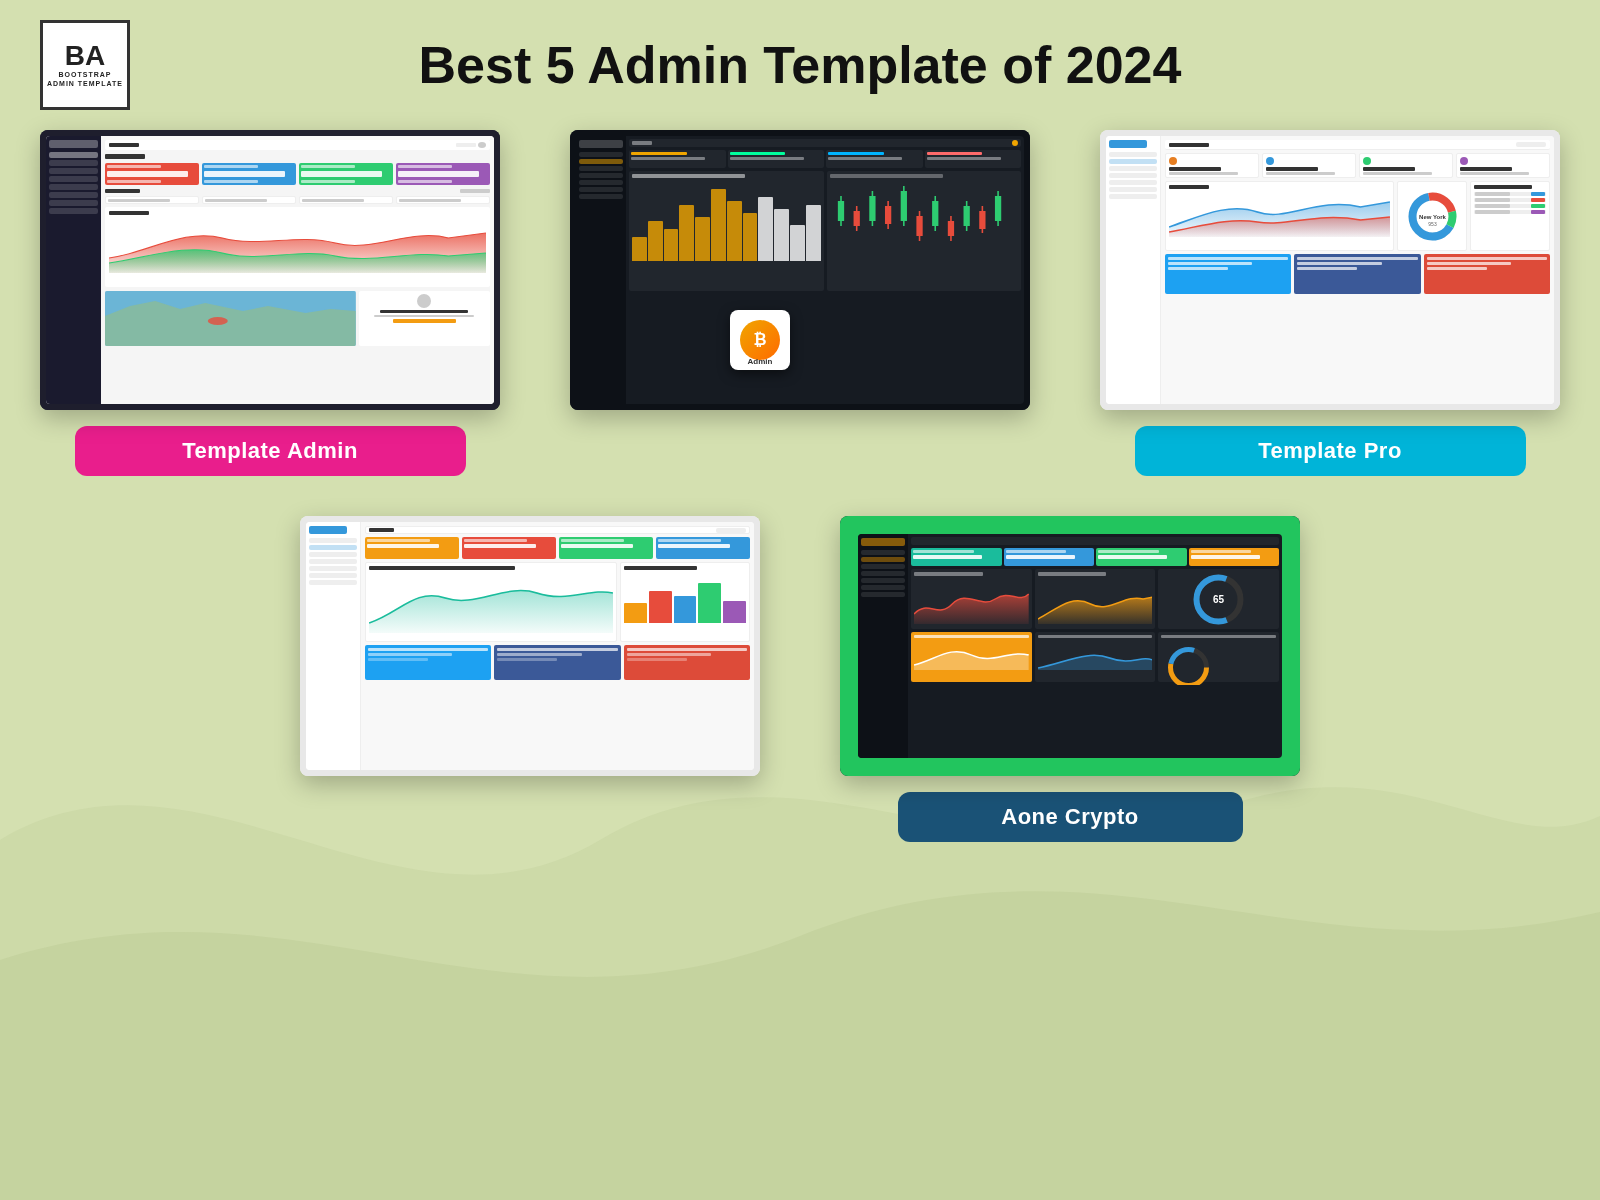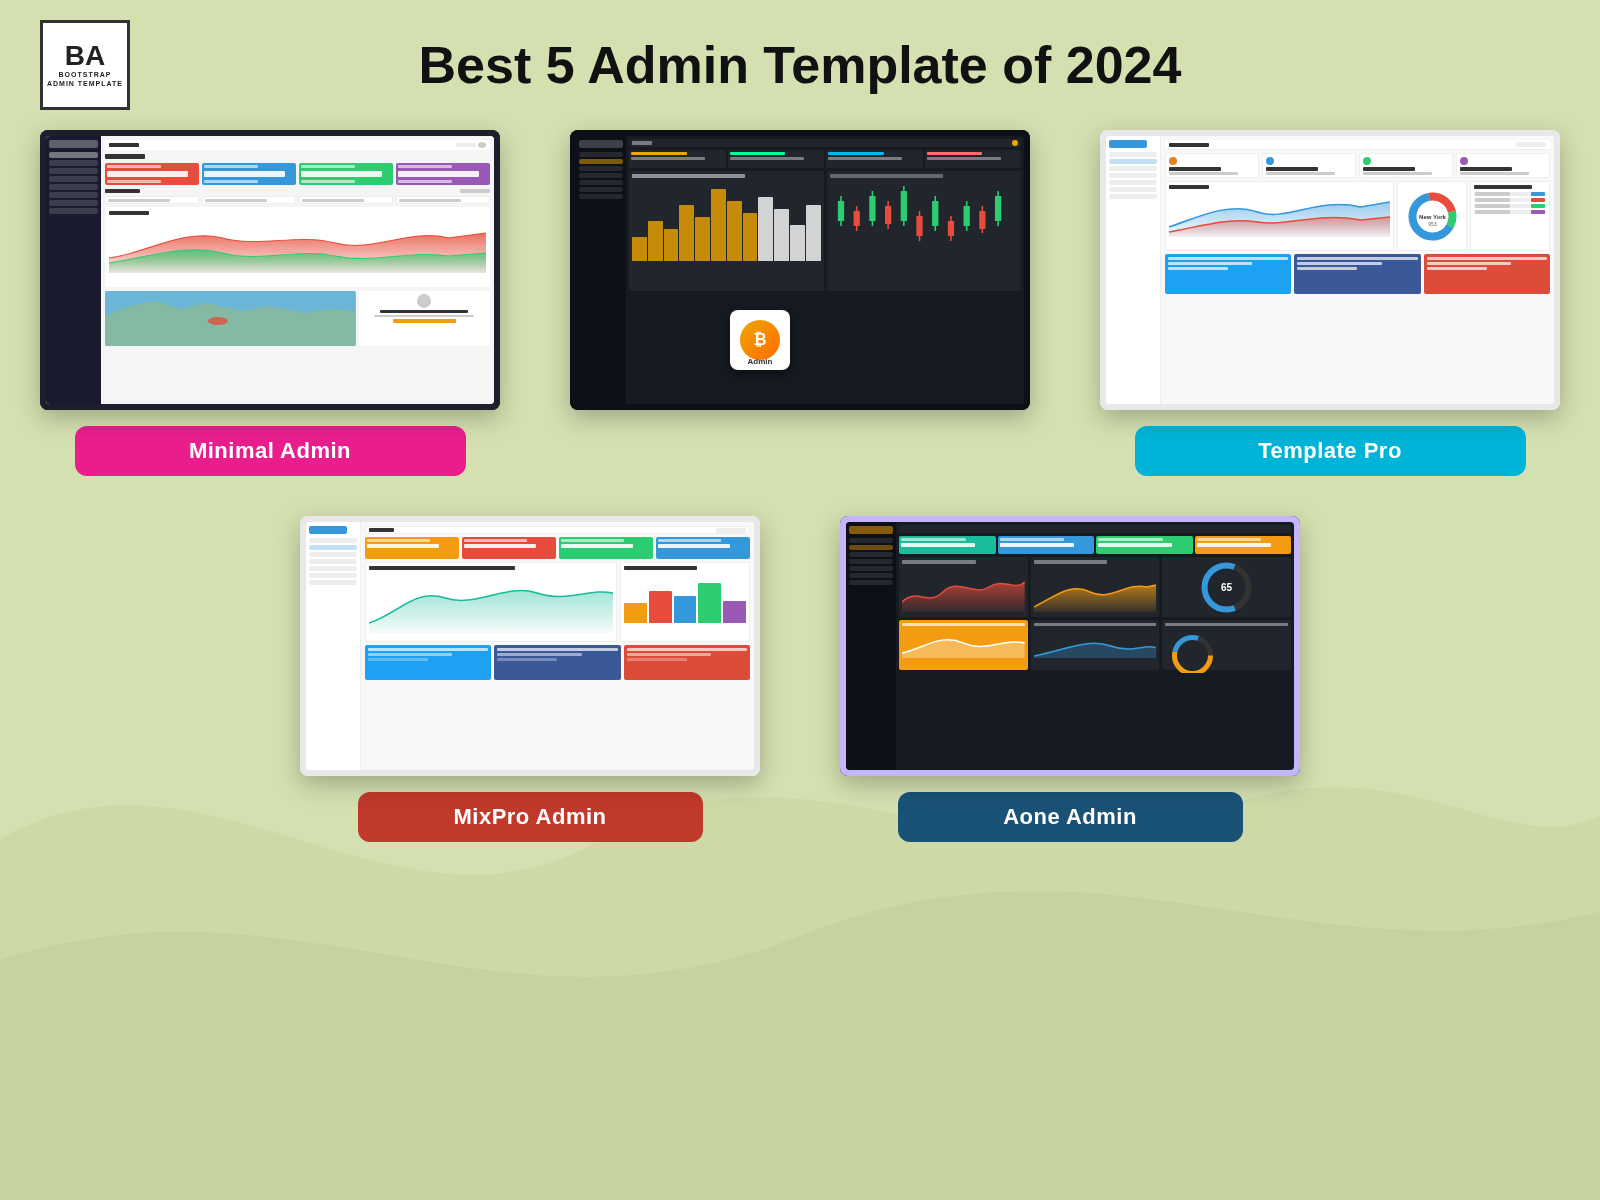--- a/index.html
+++ b/index.html
@@ -482,22 +482,22 @@
     .mixpro-soc {
       flex: 1;
       height: 35px;
       border-radius: 2px;
       padding: 3px;
     }
 
     
     .aone-admin {
       height: 260px;
-      background: #c4b5fd;
-      padding: 6px;
+      background: #22c55e;
+      padding: 18px;
     }
     .aone-inner {
       width: 100%;
       height: 100%;
       background: #161b22;
       border-radius: 4px;
       overflow: hidden;
       display: flex;
       font-size: 4px;
     }
@@ -714,21 +714,21 @@
                   <div class="mat-avatar"></div>
                   <div class="mat-name"></div>
                   <div style="height:2px;background:#ccc;border-radius:1px;width:80%;margin-bottom:2px;"></div>
                   <div class="mat-btn"></div>
                 </div>
               </div>
             </div>
           </div>
         </div>
       </div>
-      <div class="label-badge badge-pink" style="width:85%;">Minimal  Admin</div>
+      <div class="label-badge badge-pink" style="width:85%;">Template  Admin</div>
     </div>
 
     <div class="card-wrapper top">
       <div class="screenshot-frame" style="position:relative;">
         <div class="crypto-admin">
           <div class="crypto-inner">
 
             <div class="crypto-sidebar">
               <div style="height:8px;background:rgba(255,255,255,0.2);border-radius:2px;margin-bottom:4px;"></div>
               <div class="crypto-sidebar-item"></div>
@@ -1031,21 +1031,20 @@
                 <div class="mixpro-soc" style="background:#dd4b39;">
                   <div style="height:3px;background:rgba(255,255,255,0.7);border-radius:1px;margin-bottom:2px;"></div>
                   <div style="height:3px;background:rgba(255,255,255,0.5);border-radius:1px;width:70%;margin-bottom:2px;"></div>
                   <div style="height:3px;background:rgba(255,255,255,0.3);border-radius:1px;width:50%;"></div>
                 </div>
               </div>
             </div>
           </div>
         </div>
       </div>
-      <div class="label-badge badge-red" style="width:75%;">MixPro Admin</div>
     </div>
 
     <div class="card-wrapper bottom" style="width:460px;">
       <div class="screenshot-frame">
         <div class="aone-admin">
           <div class="aone-inner">
 
             <div class="aone-sidebar">
               <div style="height:8px;background:rgba(255,165,0,0.5);border-radius:2px;margin-bottom:4px;"></div>
               <div class="aone-sidebar-item"></div>
@@ -1136,18 +1135,18 @@
                     <circle cx="27.5" cy="27.5" r="18" fill="none" stroke="#333" stroke-width="5"></circle>
                     <circle cx="27.5" cy="27.5" r="18" fill="none" stroke="#f39c12" stroke-width="5" stroke-dasharray="60 53"></circle>
                     <circle cx="27.5" cy="27.5" r="18" fill="none" stroke="#3498db" stroke-width="5" stroke-dasharray="30 83" stroke-dashoffset="-60"></circle>
                   </svg>
                 </div>
               </div>
             </div>
           </div>
         </div>
       </div>
-      <div class="label-badge badge-blue-dark" style="width:75%;">Aone  Admin</div>
+      <div class="label-badge badge-blue-dark" style="width:75%;">Aone  Crypto</div>
     </div>
 
   </div>
 
 </div>
 
 </body></html>

